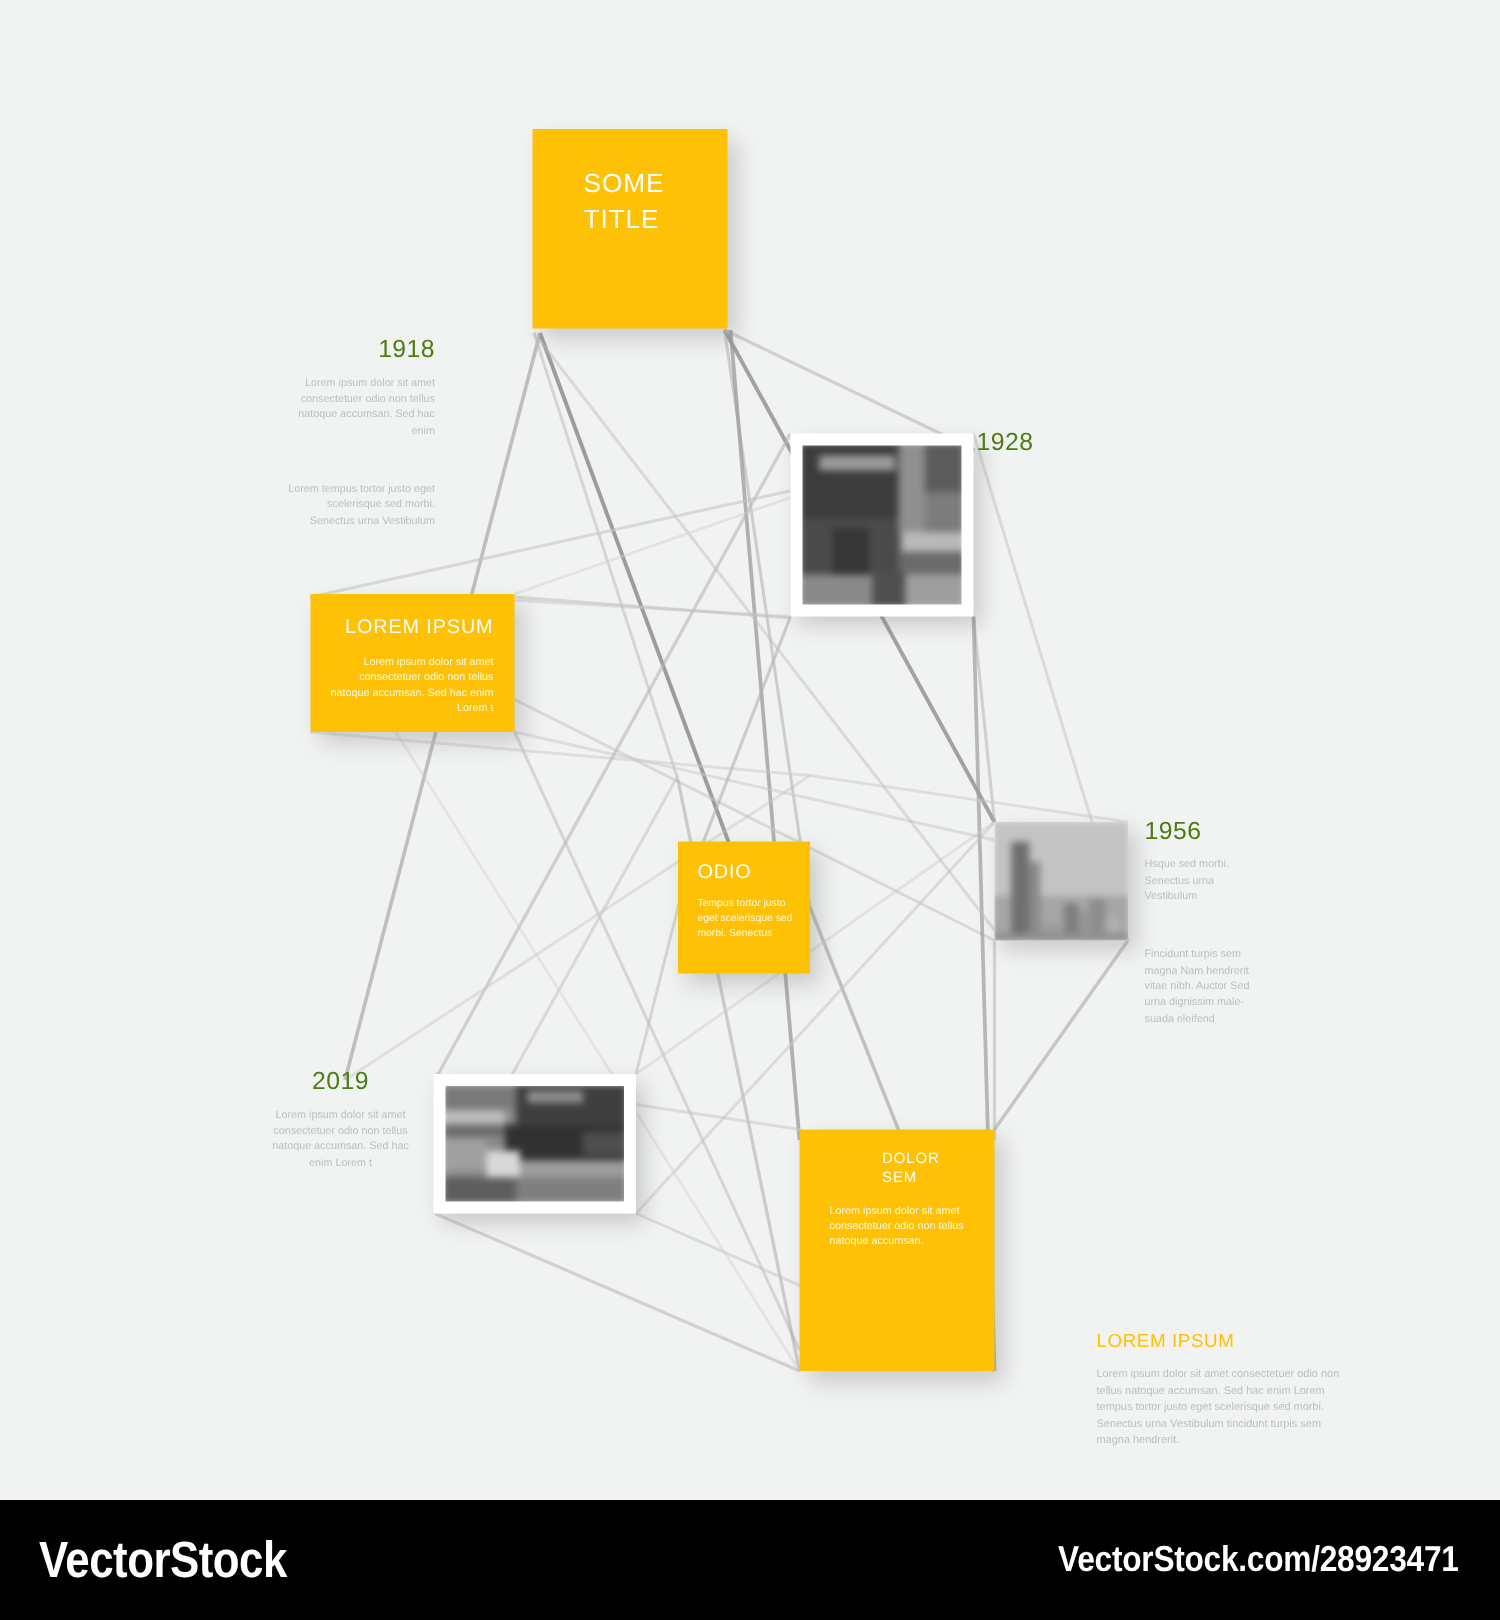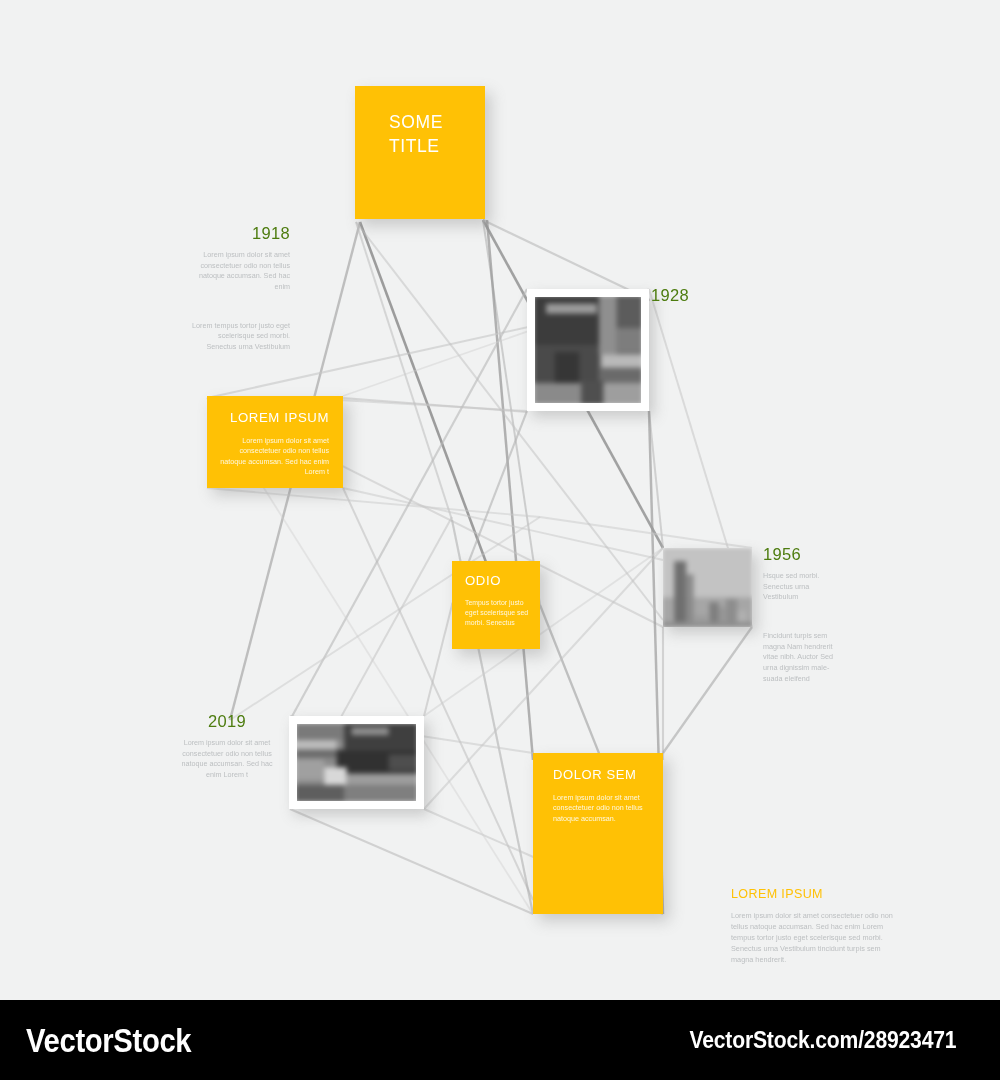--- a/index.html
+++ b/index.html
@@ -120,21 +120,22 @@
   
   #card-dolor-sem {
     left: 533px;
     top: 753px;
     width: 130px;
     height: 161px;
     padding: 14px 12px 0 20px;
     text-align: left;
   }
   #card-dolor-sem .card-title {
-    font-size: 13px;
+    font-size: 10px;
+    margin-left: 35px;
   }
   #card-dolor-sem .card-body {
     font-size: 7.2px;
     margin-top: 9px;
   }
 
   
   .photo {
     background: #ffffff;
     box-shadow: 5px 6px 13px rgba(110, 110, 110, 0.30);
@@ -250,21 +251,21 @@
     position: absolute;
     left: 0;
     top: 1000px;
     width: 1000px;
     height: 80px;
     background: #000000;
     display: flex;
     align-items: center;
     justify-content: space-between;
     box-sizing: border-box;
-    padding: 0 44px 0 26px;
+    padding: 0 28px 0 26px;
   }
   #watermark .wm-logo {
     color: #ffffff;
     font-size: 34px;
     font-weight: 700;
     letter-spacing: -0.4px;
     font-family: "Liberation Sans", sans-serif;
     transform: scaleX(0.86);
     transform-origin: left center;
   }

